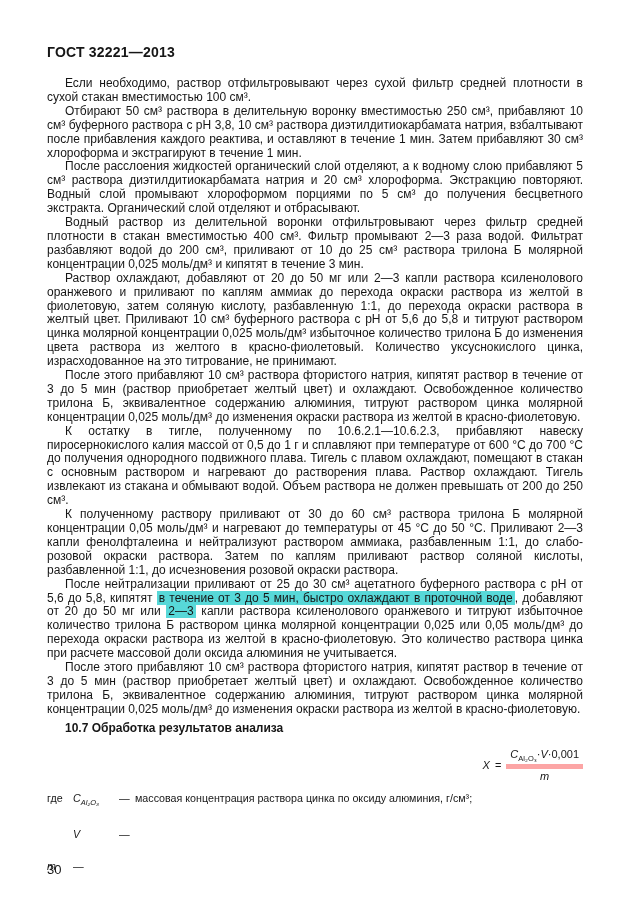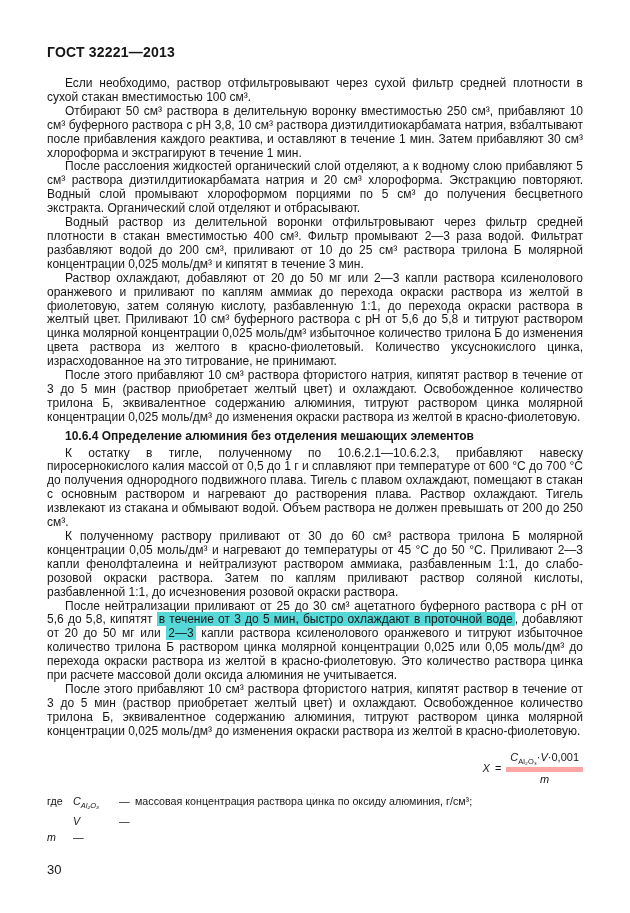--- a/index.html
+++ b/index.html
@@ -41,21 +41,21 @@
   .fraction { display:inline-block; text-align:center; vertical-align:middle; }
   .fraction .num { display:block; border-bottom:5px solid #fca5a5; padding:0 4px 1px; }
   .fraction .den { display:block; padding-top:1px; font-style:italic; }
   .fraction i { font-style:italic; }
   sub { font-size:7.5px; }
   .where-grid {
     display:grid;
     grid-template-columns:26px 46px 16px 1fr;
     font-size:10.7px;
     line-height:13.9px;
-    row-gap:2px;
+    row-gap:18px;
     margin-top:2px;
   }
   .w-sym { font-style:italic; }
   .w-text { text-align:justify; }
   .page-number {
     position:absolute;
     left:47px; bottom:36px;
     font-size:13px;
   }
 </style>
@@ -66,25 +66,25 @@
 
   <div class="doc-header">ГОСТ 32221—2013</div>
 
   <div id="content">
       <p class="para"><span>Если необходимо, раствор отфильтровывают через сухой фильтр средней плотности в сухой стакан вместимостью 100 см³.</span></p>
       <p class="para"><span>Отбирают 50 см³ раствора в делительную воронку вместимостью 250 см³, прибавляют 10 см³ буферного раствора с pH 3,8, 10 см³ раствора диэтилдитиокарбамата натрия, взбалтывают после прибавления каждого реактива, и оставляют в течение 1 мин. Затем прибавляют 30 см³ хлороформа и экстрагируют в течение 1 мин.</span></p>
       <p class="para"><span>После расслоения жидкостей органический слой отделяют, а к водному слою прибавляют 5 см³ раствора диэтилдитиокарбамата натрия и 20 см³ хлороформа. Экстракцию повторяют. Водный слой промывают хлороформом порциями по 5 см³ до получения бесцветного экстракта. Органический слой отделяют и отбрасывают.</span></p>
       <p class="para"><span>Водный раствор из делительной воронки отфильтровывают через фильтр средней плотности в стакан вместимостью 400 см³. Фильтр промывают 2—3 раза водой. Фильтрат разбавляют водой до 200 см³, приливают от 10 до 25 см³ раствора трилона Б молярной концентрации 0,025 моль/дм³ и кипятят в течение 3 мин.</span></p>
       <p class="para"><span>Раствор охлаждают, добавляют от 20 до 50 мг или 2—3 капли раствора ксиленолового оранжевого и приливают по каплям аммиак до перехода окраски раствора из желтой в фиолетовую, затем соляную кислоту, разбавленную 1:1, до перехода окраски раствора в желтый цвет. Приливают 10 см³ буферного раствора с pH от 5,6 до 5,8 и титруют раствором цинка молярной концентрации 0,025 моль/дм³ избыточное количество трилона Б до изменения цвета раствора из желтого в красно-фиолетовый. Количество уксуснокислого цинка, израсходованное на это титрование, не принимают.</span></p>
       <p class="para"><span>После этого прибавляют 10 см³ раствора фтористого натрия, кипятят раствор в течение от 3 до 5 мин (раствор приобретает желтый цвет) и охлаждают. Освобожденное количество трилона Б, эквивалентное содержанию алюминия, титруют раствором цинка молярной концентрации 0,025 моль/дм³ до изменения окраски раствора из желтой в красно-фиолетовую.</span></p>
-      <p class="para heading"><span>10.6.4 Определение алюминия без отделения мешающих элементов</span></p>
       <p class="para"><span>К остатку в тигле, полученному по 10.6.2.1—10.6.2.3, прибавляют навеску пиросернокислого калия массой от 0,5 до 1 г и сплавляют при температуре от 600 °С до 700 °С до получения однородного подвижного плава. Тигель с плавом охлаждают, помещают в стакан с основным раствором и нагревают до растворения плава. Раствор охлаждают. Тигель извлекают из стакана и обмывают водой. Объем раствора не должен превышать от 200 до 250 см³.</span></p>
       <p class="para"><span>К полученному раствору приливают от 30 до 60 см³ раствора трилона Б молярной концентрации 0,05 моль/дм³ и нагревают до температуры от 45 °С до 50 °С. Приливают 2—3 капли фенолфталеина и нейтрализуют раствором аммиака, разбавленным 1:1, до слабо-розовой окраски раствора. Затем по каплям приливают раствор соляной кислоты, разбавленной 1:1, до исчезновения розовой окраски раствора.</span></p>
       <p class="para"><span>После нейтрализации приливают от 25 до 30 см³ ацетатного буферного раствора с pH от 5,6 до 5,8, кипятят </span><span class="hl" style="background: rgb(87, 216, 216);">в течение от 3 до 5 мин, быстро охлаждают в проточной воде</span><span>, добавляют от 20 до 50 мг или </span><span class="hl" style="background: rgb(87, 216, 216);">2—3</span><span> капли раствора ксиленолового оранжевого и титруют избыточное количество трилона Б раствором цинка молярной концентрации 0,025 или 0,05 моль/дм³ до перехода окраски раствора из желтой в красно-фиолетовую. Это количество раствора цинка при расчете массовой доли оксида алюминия не учитывается.</span></p>
       <p class="para"><span>После этого прибавляют 10 см³ раствора фтористого натрия, кипятят раствор в течение от 3 до 5 мин (раствор приобретает желтый цвет) и охлаждают. Освобожденное количество трилона Б, эквивалентное содержанию алюминия, титруют раствором цинка молярной концентрации 0,025 моль/дм³ до изменения окраски раствора из желтой в красно-фиолетовую.</span></p>
+      <p class="para heading"><span>10.7 Обработка результатов анализа</span></p>
     </div>
 
   <div class="formula-row">
     <div class="f-side"></div>
     <div class="f-center">
       <span class="f-var">X</span>
       <span>=</span>
       <span class="fraction">
         <span class="num"><i>C</i><sub>Al₂O₃</sub><span>·</span><i>V</i><span>·</span><span>0,001</span></span>
         <span class="den">m</span>

